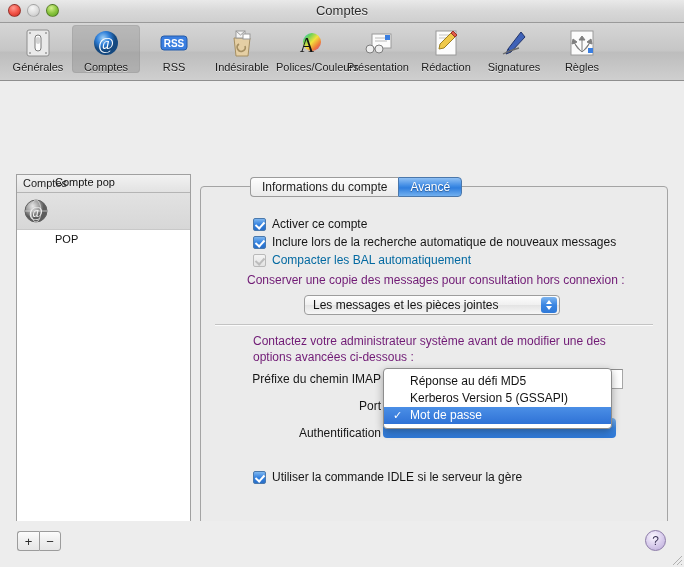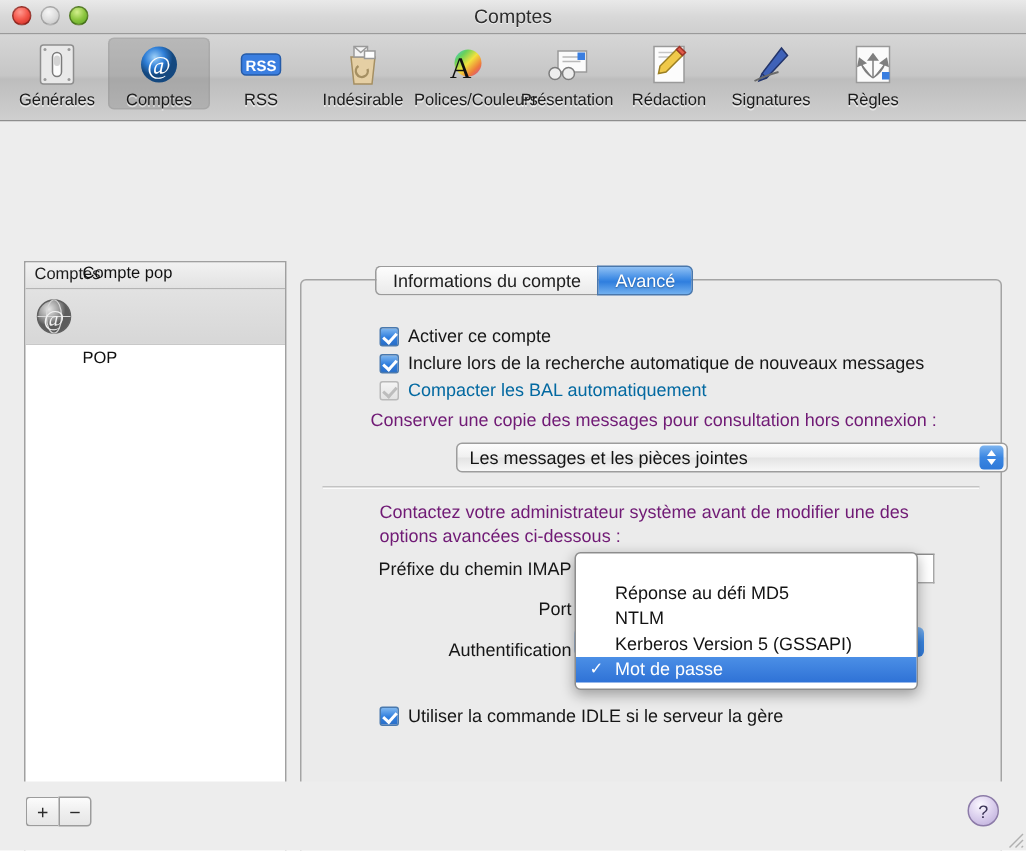--- a/index.html
+++ b/index.html
@@ -258,21 +258,21 @@
 
   
   .menu {
     position: absolute;
     left: 383px; top: 287px;
     width: 229px;
     background: #fff;
     border: 1px solid #8d8d8d;
     border-radius: 4px;
     box-shadow: 0 3px 9px rgba(0,0,0,.33);
-    padding: 18px 0 4px 0;
+    padding: 4px 0 4px 0;
     box-sizing: border-box;
     z-index: 20;
   }
   .menu-item {
     height: 17px;
     line-height: 17px;
     font-size: 12px;
     color: #131313;
     padding-left: 26px;
     position: relative;
@@ -524,21 +524,21 @@
         <span>Inclure lors de la recherche automatique de nouveaux messages</span>
       </div>
 
       <div class="check-row disabled" style="left:52px; top:66px;">
         <div class="cbox disabled"></div>
         <span>Compacter les BAL automatiquement</span>
       </div>
 
       <div class="static-text" style="left:46px; top:86px;">Conserver une copie des messages pour consultation hors connexion :</div>
 
-      <div class="popup-btn" style="left:103px; top:108px; width:368px;">
+      <div class="popup-btn" style="left:103px; top:108px; width:256px;">
         <span>Les messages et les pièces jointes</span>
         <span class="popup-arrows">
           <span class="arrow-up"></span>
             <span class="arrow-dn"></span>
         </span>
       </div>
 
       <div class="separator" style="left:14px; top:137px; width:438px;"></div>
 
       <div class="static-text" style="left:52px; top:147px;">Contactez votre administrateur système avant de modifier une des</div>
@@ -565,23 +565,20 @@
       <div class="tab active">
         <span>Avancé</span>
       </div>
     </div>
 
     <div class="auth-popup-stub"></div>
 
     <div class="menu">
       <div class="menu-item">
         <span>Réponse au défi MD5</span>
-      </div>
-      <div class="menu-item">
-        <span>NTLM</span>
       </div>
       <div class="menu-item">
         <span>Kerberos Version 5 (GSSAPI)</span>
       </div>
       <div class="menu-item selected">
         <span class="tick">✓</span>
         <span>Mot de passe</span>
       </div>
     </div>
 

